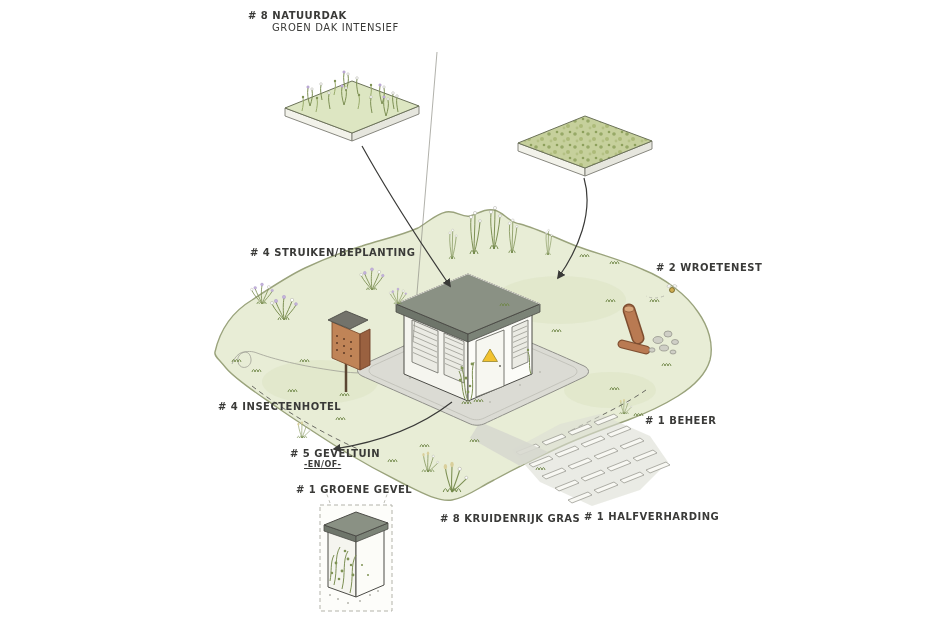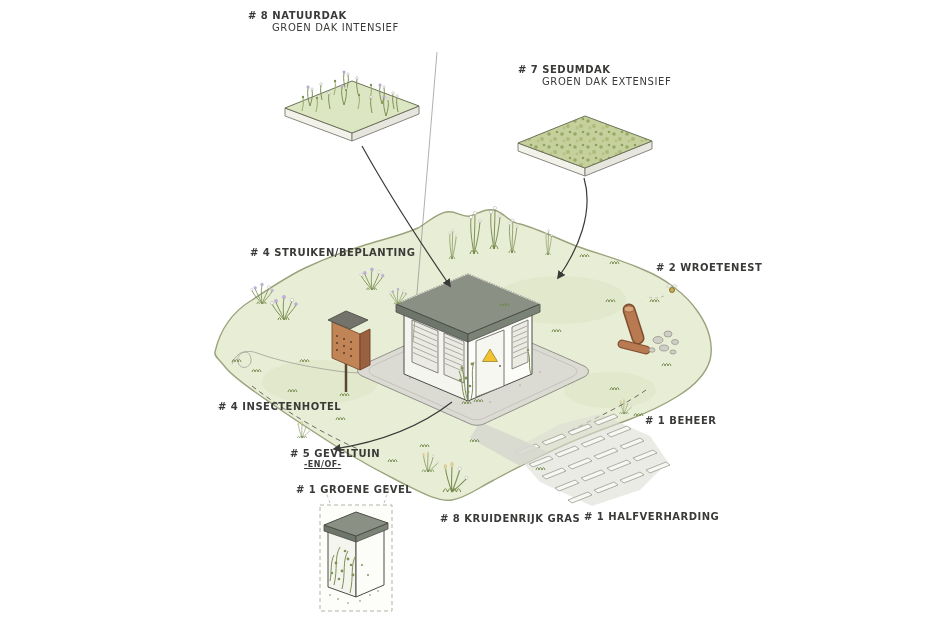--- a/index.html
+++ b/index.html
@@ -355,24 +355,20 @@
   </g>
   <path class="pencil-d" d="M330,503 L325,489"></path>
   <path class="pencil-d" d="M384,503 L389,489"></path>
 </svg>
 
 <div class="label" style="left:248px;top:10px">
   <div class="l1"># 8  NATUURDAK</div>
   <div class="l2">GROEN DAK INTENSIEF</div>
 </div>
 
-<div class="label" style="left:518px;top:64px">
-  <div class="l1"># 7  SEDUMDAK</div>
-  <div class="l2">GROEN DAK EXTENSIEF</div>
-</div>
 
 <div class="label" style="left:250px;top:247px">
   <div class="l1"># 4  STRUIKEN/BEPLANTING</div>
 </div>
 
 <div class="label" style="left:656px;top:262px">
   <div class="l1"># 2  WROETENEST</div>
 </div>
 
 <div class="label" style="left:218px;top:401px">

